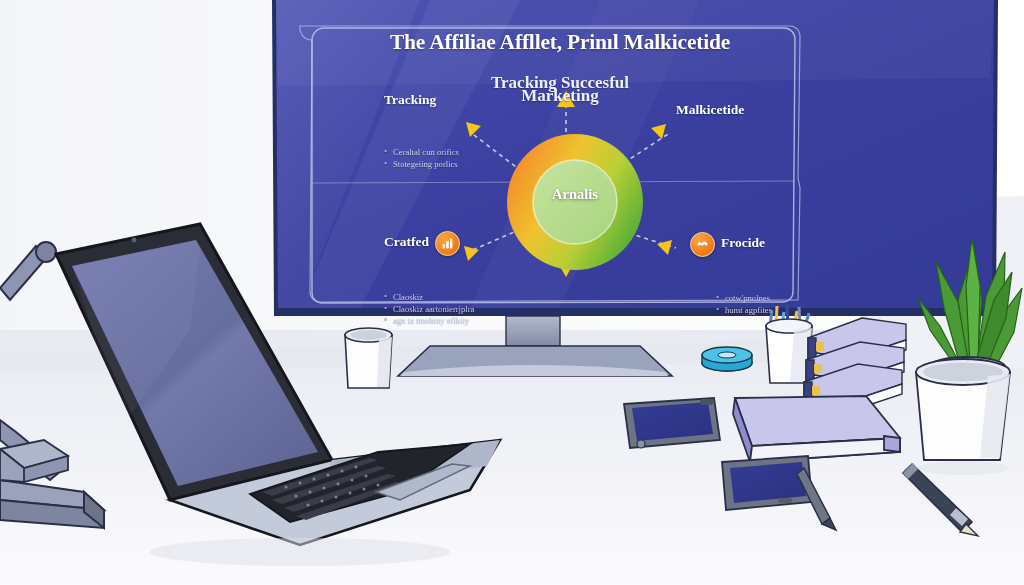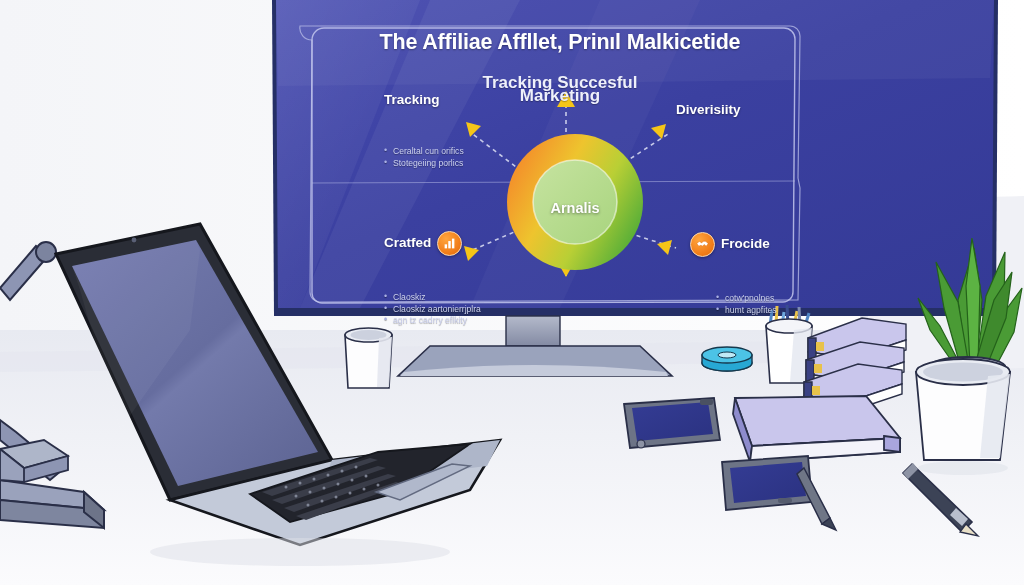--- a/index.html
+++ b/index.html
@@ -7,21 +7,21 @@
   html,body { width:1024px; height:585px; overflow:hidden; }
   body {
     font-family:"Liberation Sans", sans-serif;
     background:#ffffff;
     position:relative;
   }
   #scene { position:absolute; inset:0; width:1024px; height:585px; }
   #scene svg { display:block; width:1024px; height:585px; }
 
   
-  .slide-layer { position:absolute; left:0; top:0; width:956px; height:585px; pointer-events:none; }
+  .slide-layer { position:absolute; left:0; top:0; width:956px; height:585px; pointer-events:none;font-family:Liberation Serif, serif; }
   .slide-layer > * { pointer-events:auto; }
 
   .slide-title {
     position:absolute; left:300px; top:30px; width:520px;
     text-align:center; color:#ffffff;
     font-size:21.5px; font-weight:bold; letter-spacing:-0.2px;
     text-shadow:0 1px 2px rgba(0,0,0,.35);
     white-space:nowrap;
   }
   .slide-subtitle {
@@ -58,21 +58,21 @@
   .badge {
     width:25px; height:25px; border-radius:50%;
     background:radial-gradient(circle at 35% 30%, #ffa53d 0%, #f07c18 65%, #dd6a0c 100%);
     border:1.5px solid #ffd9a8;
     display:flex; align-items:center; justify-content:center;
     flex:0 0 auto; box-shadow:0 1px 3px rgba(0,0,0,.35);
   }
   .badge svg { width:13px; height:13px; display:block; }
 
   .center-label {
-    position:absolute; left:517px; top:200px; width:116px;
+    position:absolute; left:517px; top:186px; width:116px;
     text-align:center; color:#ffffff;
     font-size:14.5px; font-weight:bold;
     text-shadow:0 1px 3px rgba(0,0,0,.45);
   }
 </style>
 </head>
 <body>
 
 <div id="scene">
 <svg viewBox="0 0 1024 585" xmlns="http://www.w3.org/2000/svg">
@@ -348,39 +348,39 @@
       <div class="quad-head">Tracking</div>
     </div>
     <ul class="quad-bullets">
       <li>Ceraltal cun orifics</li>
       <li>Stotegeiing porlics</li>
     </ul>
   </div>
 
   <div class="quad" id="quad-diversity">
     <div class="quad-headrow">
-      <div class="quad-head">Diverisiity</div>
+      <div class="quad-head">Malkicetide</div>
     </div>
   </div>
 
   <div class="quad" id="quad-crafted">
     <div class="quad-headrow">
       <div class="quad-head">Cratfed</div>
       <div class="badge">
         <svg viewBox="0 0 16 16" aria-hidden="true">
           <rect x="2" y="9" width="3" height="5" fill="#ffffff"></rect>
           <rect x="6.5" y="5" width="3" height="9" fill="#ffffff"></rect>
           <rect x="11" y="2" width="3" height="12" fill="#ffffff"></rect>
         </svg>
       </div>
     </div>
     <ul class="quad-bullets">
       <li>Claoskiz</li>
       <li>Claoskiz aartonierrjplra</li>
-      <li>agn tz cadrry eflkity</li>
+      <li>agn tz tmobiny eflkity</li>
     </ul>
   </div>
 
   <div class="quad" id="quad-provide">
     <div class="quad-headrow">
       <div class="badge">
         <svg viewBox="0 0 16 16" aria-hidden="true">
           <path d="M1 7 L4 4 L7 6 L9 4 L12 4 L15 7 L12.5 10 L10 8 L8 10 L6 9 L3.5 10 Z" fill="#ffffff" stroke="#e06a0a" stroke-width="0.6" stroke-linejoin="round"></path>
         </svg>
       </div>

